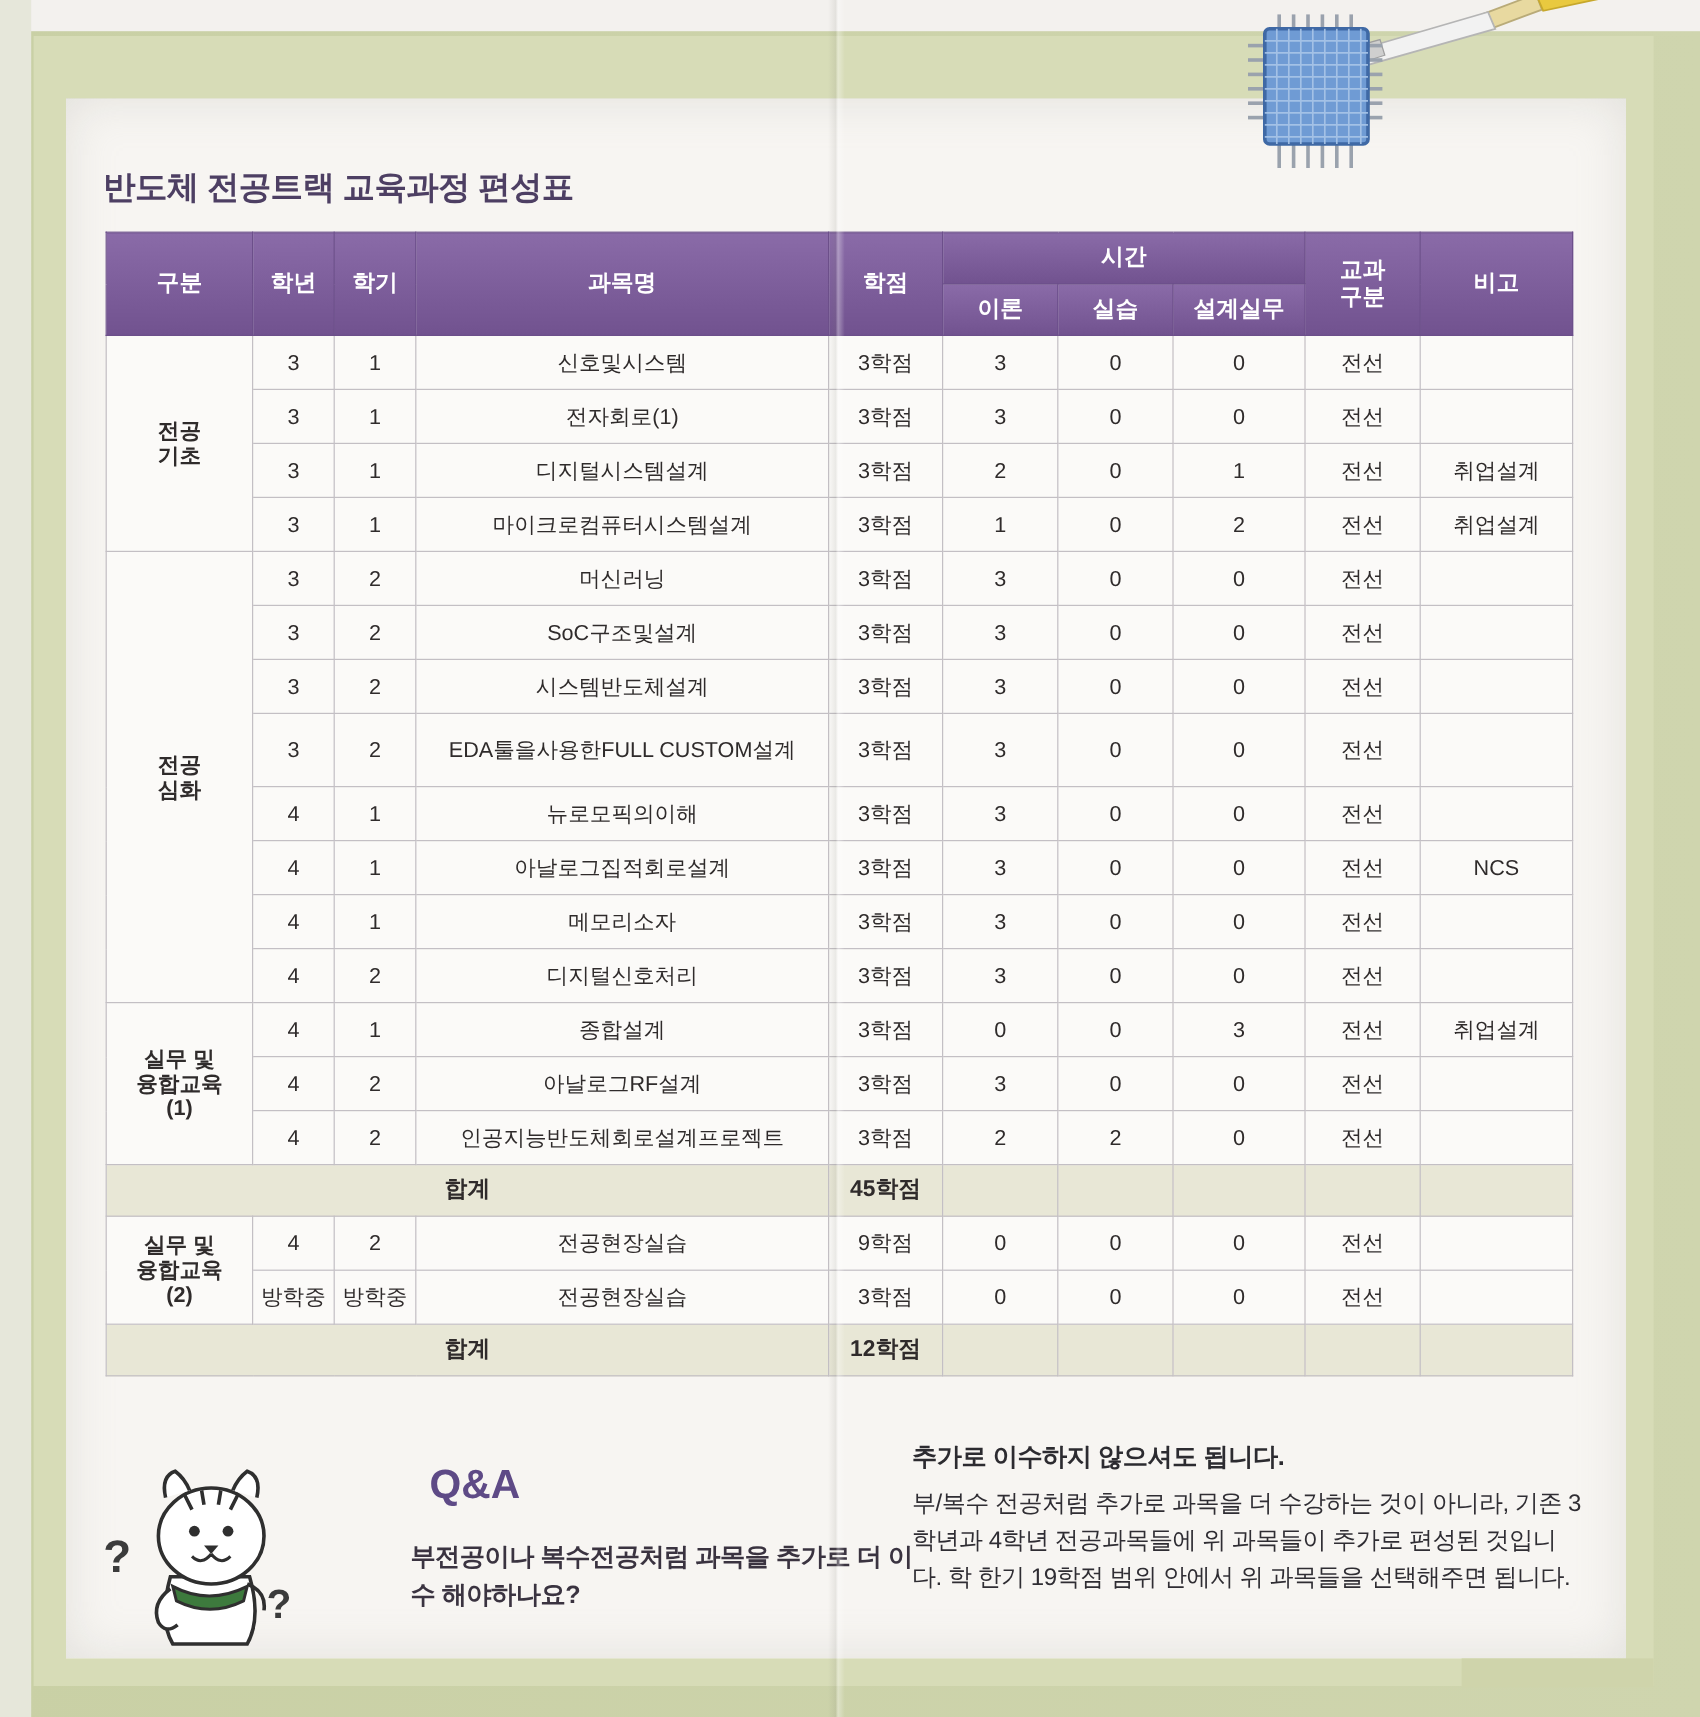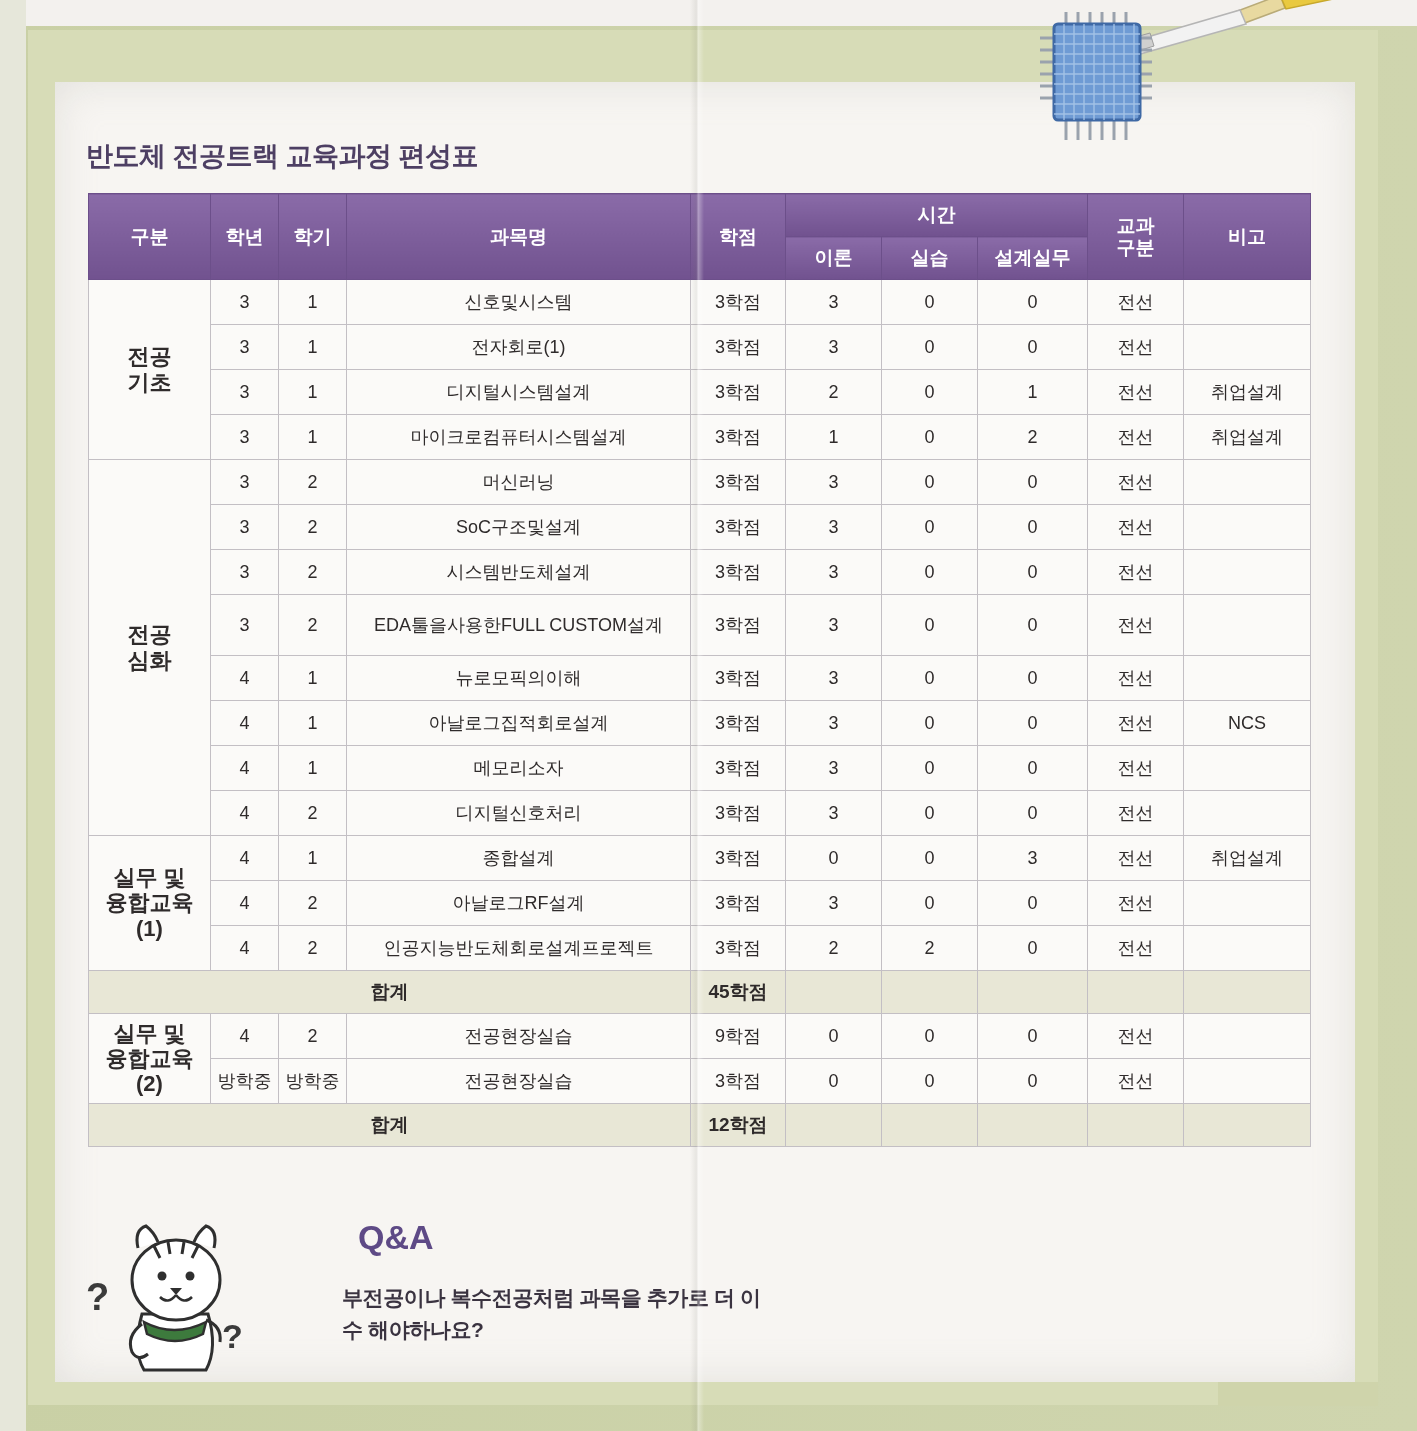--- a/index.html
+++ b/index.html
@@ -114,21 +114,21 @@
   .col-subject { width: 344px; }
   .col-credit  { width: 95px; }
   .col-theory  { width: 96px; }
   .col-prac    { width: 96px; }
   .col-design  { width: 110px; }
   .col-type    { width: 96px; }
   .col-note    { width: 127px; }
 
   td.gubun {
     font-weight: bold;
-    font-size: 22px;
+    font-size: 18px;
     color: #2f2b2b;
     margin-top: 46px;
   }
   td.subject { font-size: 18px; }
   td.credit  { }
   tr.sum td {
     background: #e8e7d6;
     font-weight: bold;
     font-size: 19px;
     height: 42px;
@@ -550,17 +550,19 @@
 
         <circle cx="82" cy="58" r="4.5" fill="#2f2f2f"></circle>
         <circle cx="110" cy="58" r="4.5" fill="#2f2f2f"></circle>
 
         <path d="M90 70 h12 l-6 7 z" fill="#2f2f2f"></path>
         <path d="M96 77 q-8 10 -16 2 M96 77 q8 10 16 2" stroke="#2f2f2f" stroke-width="2.5" fill="none"></path>
       </svg>
     </div>
     <div class="qa-title">Q&amp;A</div>
     <div class="qa-question">부전공이나 복수전공처럼 과목을 추가로 더 이수 해야하나요?</div>
+    <div class="qa-answer-title">추가로 이수하지 않으셔도 됩니다.</div>
+    <div class="qa-answer-body">부/복수 전공처럼 추가로 과목을 더 수강하는 것이 아니라, 기존 3학년과 4학년 전공과목들에 위 과목들이 추가로 편성된 것입니다. 학 한기 19학점 범위 안에서 위 과목들을 선택해주면 됩니다.</div>
   </div>
 
   <div class="bottom-accent"></div>
   <div class="fold"></div>
 </div>
 
 </body></html>

